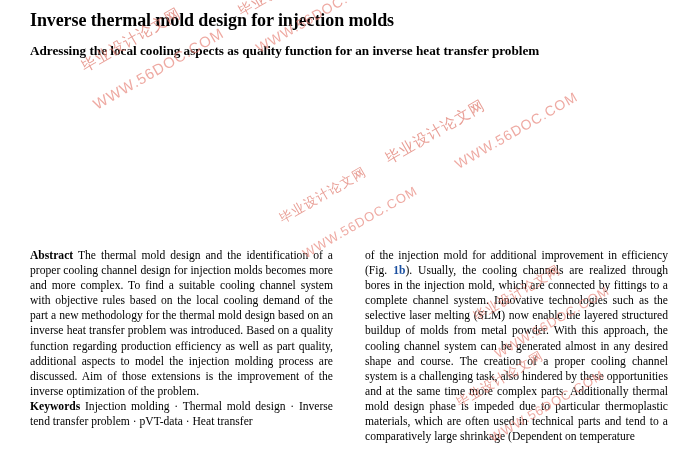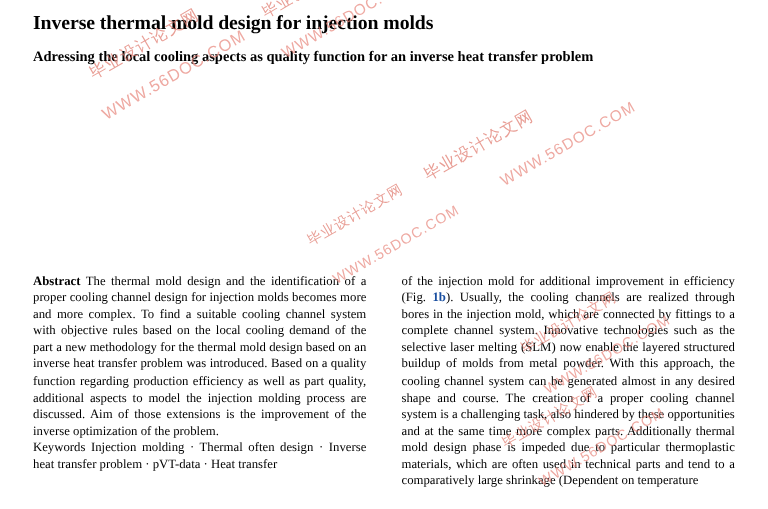--- a/index.html
+++ b/index.html
@@ -62,21 +62,21 @@
     margin: 0 0 0 0;
     text-align: justify;
     text-justify: inter-word;
   }
   .lead {
     font-weight: bold;
   }
   .kw {
     margin-top: 14px;
   }
-  .kw .lead { font-weight: normal; margin-top: 16px; }
+  .kw .lead { font-weight: bold; margin-top: 16px; }
 
   .link {
     color: #1a4fa0;
     font-weight: bold;
   }
 
   
   .wm {
     position: absolute;
     font-family: "Liberation Sans", sans-serif;
@@ -167,21 +167,21 @@
 <body>
 
 <div class="page">
 
   <div class="title">Inverse thermal mold design for injection molds</div>
 
   <div class="subtitle">Adressing the local cooling aspects as quality function for an inverse heat transfer problem</div>
 
   <div class="col col-left">
     <p><span class="lead">Abstract</span><span> The thermal mold design and the identification of a proper cooling channel design for injection molds becomes more and more complex. To find a suitable cooling channel system with objective rules based on the local cooling demand of the part a new methodology for the thermal mold design based on an inverse heat transfer problem was introduced. Based on a quality function regarding production efficiency as well as part quality, additional aspects to model the injection molding process are discussed. Aim of those extensions is the improvement of the inverse optimization of the problem.</span></p>
-    <p class="kw"><span class="lead">Keywords</span><span> Injection molding · Thermal often design · Inverse heat transfer problem · pVT-data · Heat transfer</span></p>
+    <p class="kw"><span class="lead">Keywords</span><span> Injection molding · Thermal mold design · Inverse tend transfer problem · pVT-data · Heat transfer</span></p>
   </div>
 
   <div class="col col-right">
     <p><span>of the injection mold for additional improvement in efficiency (Fig. </span><span class="link">1b</span><span>). Usually, the cooling channels are realized through bores in the injection mold, which are connected by fittings to a complete channel system. Innovative technologies such as the selective laser melting (SLM) now enable the layered structured buildup of molds from metal powder. With this approach, the cooling channel system can be generated almost in any desired shape and course. The creation of a proper cooling channel system is a challenging task, also hindered by these opportunities and at the same time more complex parts. Additionally thermal mold design phase is impeded due to particular thermoplastic materials, which are often used in technical parts and tend to a comparatively large shrinkage (Dependent on temperature</span></p>
   </div>
 
   <div class="wm wm-cn wm1">毕业设计论文网</div>
   <div class="wm wm2">WWW.56DOC.COM</div>
   <div class="wm wm-cn wm3">毕业设计论文网</div>
   <div class="wm wm4">WWW.56DOC.COM</div>

